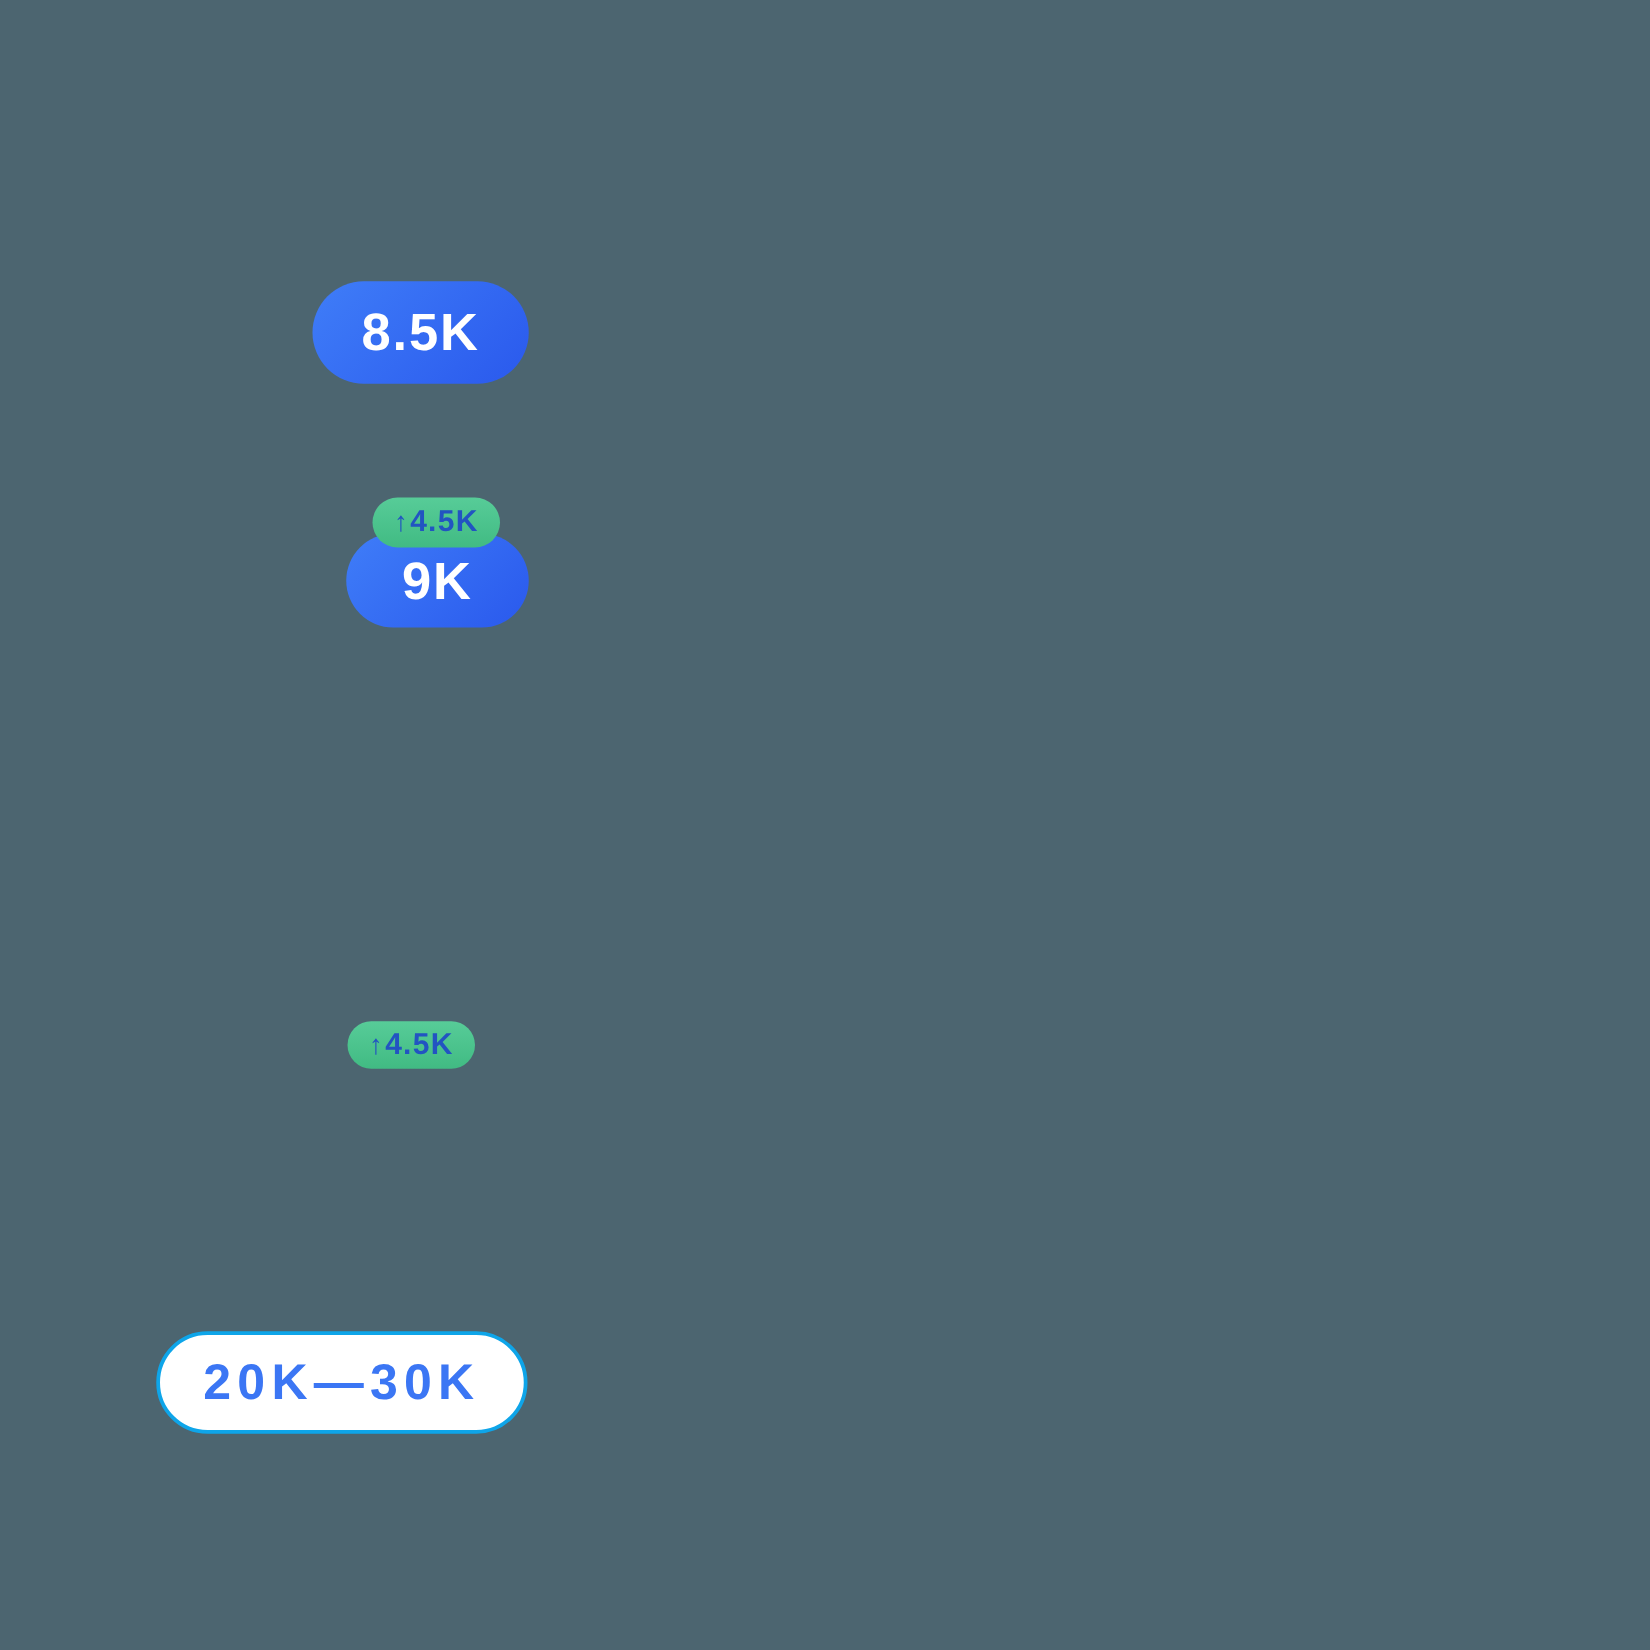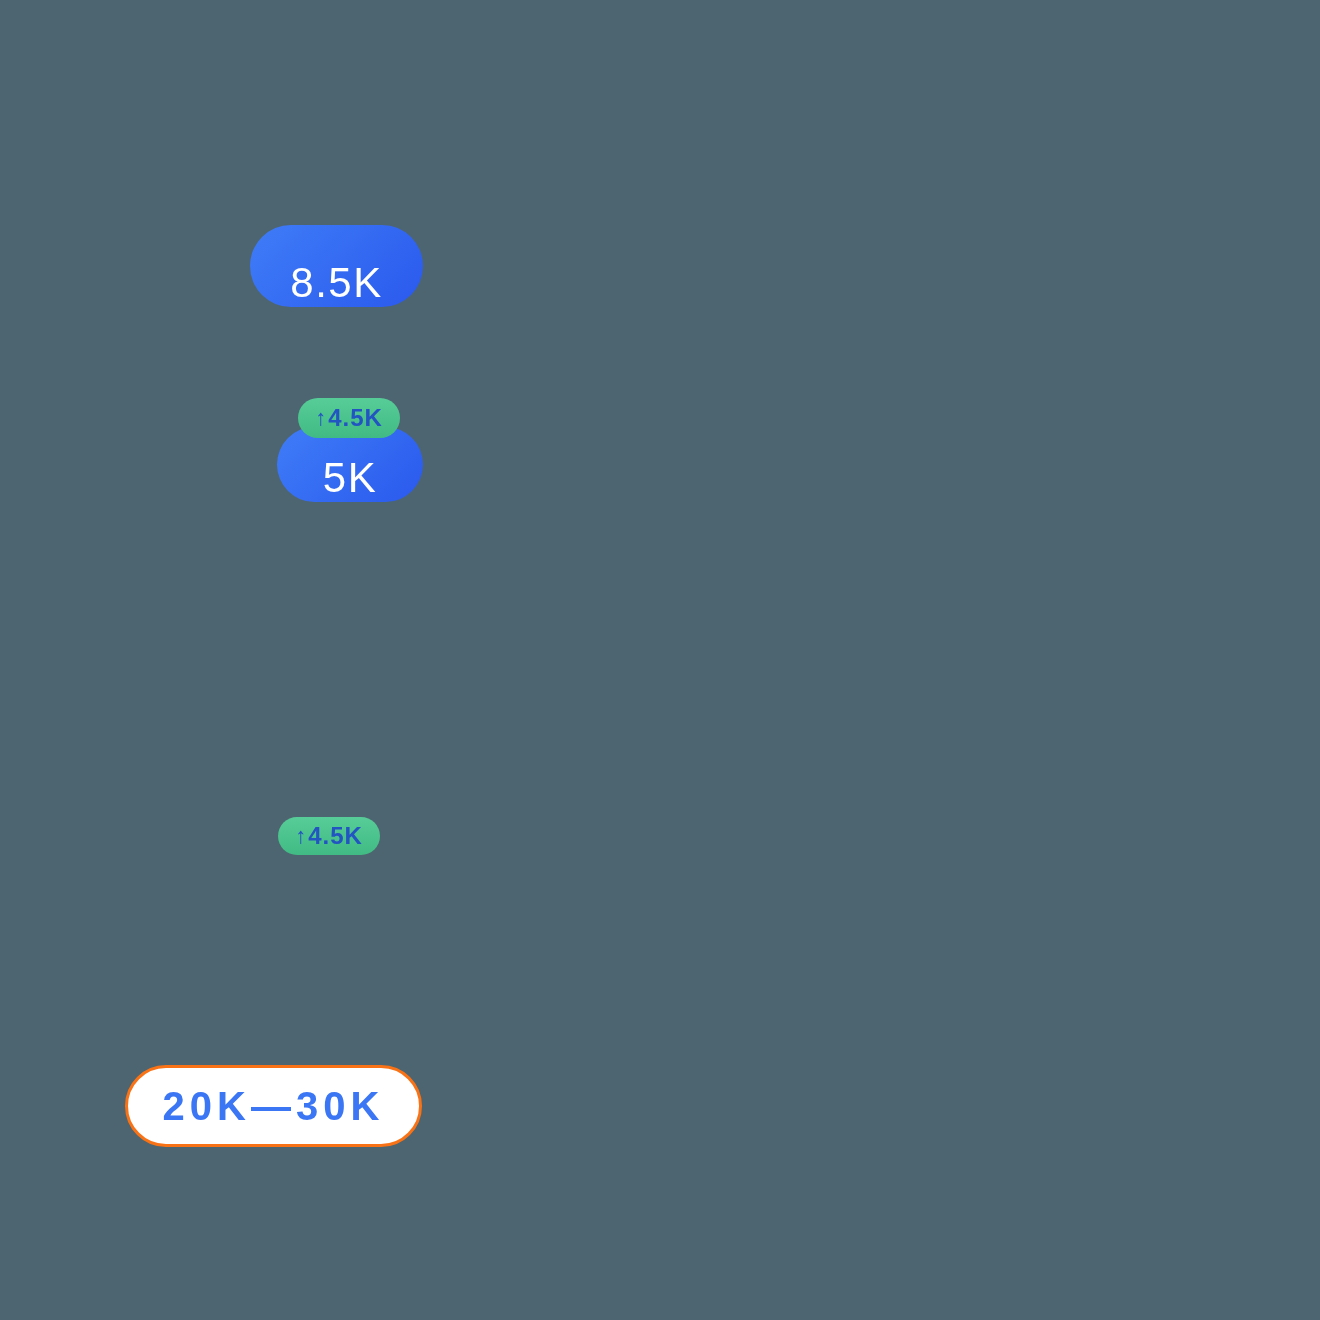--- a/index.html
+++ b/index.html
@@ -18,23 +18,22 @@
     position: absolute;
     display: flex;
     align-items: center;
     justify-content: center;
     border-radius: 999px;
     box-sizing: border-box;
   }
   .pill-blue {
     background: linear-gradient(135deg, #3F7DF8 0%, #2A59ED 100%);
     color: #FFFFFF;
-    font-weight: 400;
+    font-weight: 700;
     letter-spacing: 1.5px;
-    align-items: flex-end;
   }
   .pill-85  { left: 250px; top: 225px; width: 173px; height: 82px; font-size: 42px; }
   .pill-13  { left: 277px; top: 427px; width: 146px; height: 75px; font-size: 42px; }
   .pill-175 { left: 237px; top: 843px; width: 190px; height: 77px; font-size: 42px; }
   .delta-badge {
     position: absolute;
     display: flex;
     align-items: center;
     justify-content: center;
     border-radius: 999px;
@@ -47,39 +46,39 @@
   }
   .badge-13  { left: 298px; top: 398px; width: 102px; height: 40px; }
   .badge-175 { left: 278px; top: 817px; width: 102px; height: 38px; }
   .delta-badge .arrow {
     font-size: 22px;
     margin-right: 1px;
   }
   .pill-range {
     left: 125px; top: 1065px; width: 297px; height: 82px;
     background: #FFFFFF;
-    border: 3px solid #f97316;
+    border: 3px solid #0ea5e9;
     color: #3B76F4;
     font-weight: 600;
     font-size: 40px;
     letter-spacing: 5px;
   }
   .pill-text { display: inline-block; }
 </style>
 </head>
 <body>
 
 <div class="canvas">
 
   <div class="pill pill-blue pill-85">
     <span class="pill-text">8.5K</span>
   </div>
 
   <div class="pill pill-blue pill-13">
-    <span class="pill-text">5K</span>
+    <span class="pill-text">9K</span>
   </div>
   <div class="delta-badge badge-13">
     <span class="arrow">↑</span>
     <span>4.5K</span>
   </div>
 
   <div class="delta-badge badge-175">
     <span class="arrow">↑</span>
     <span>4.5K</span>
   </div>

